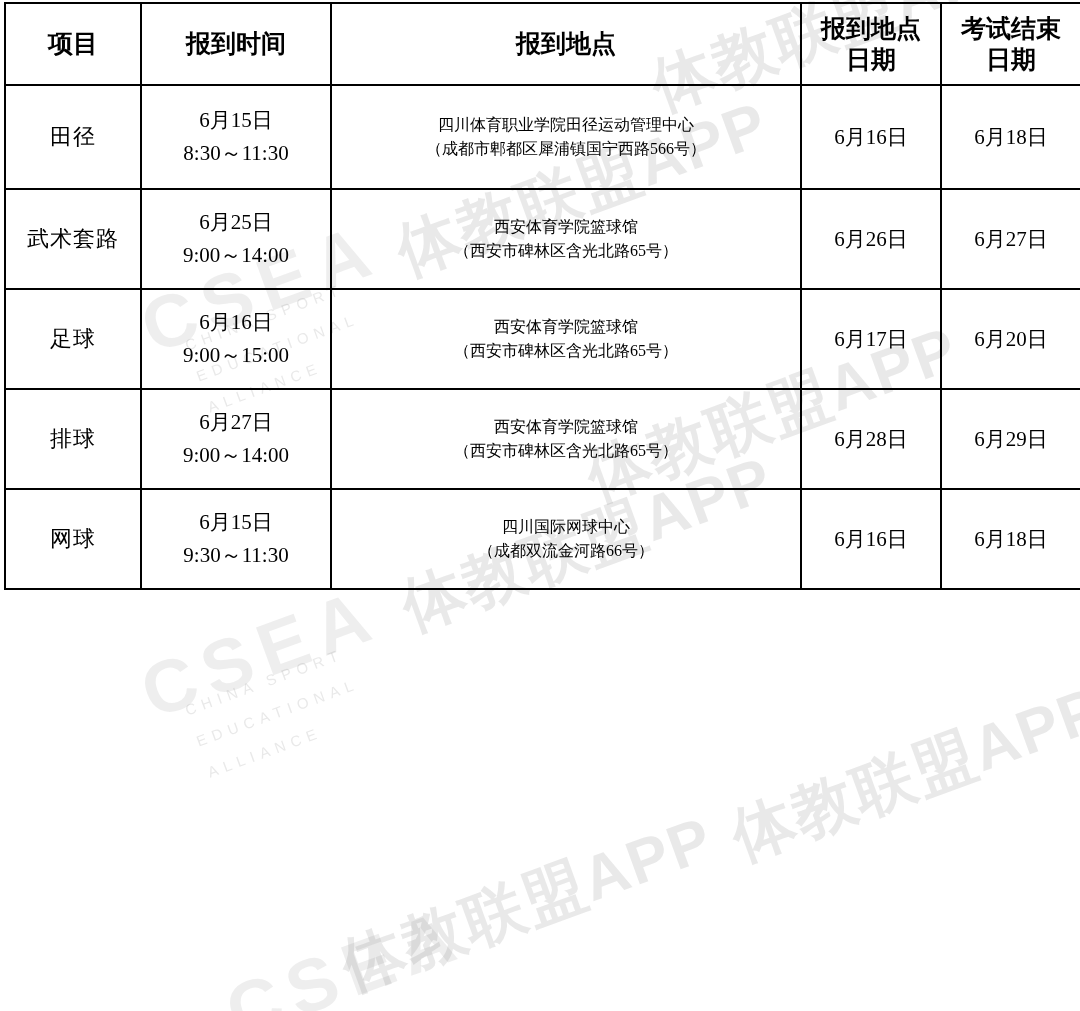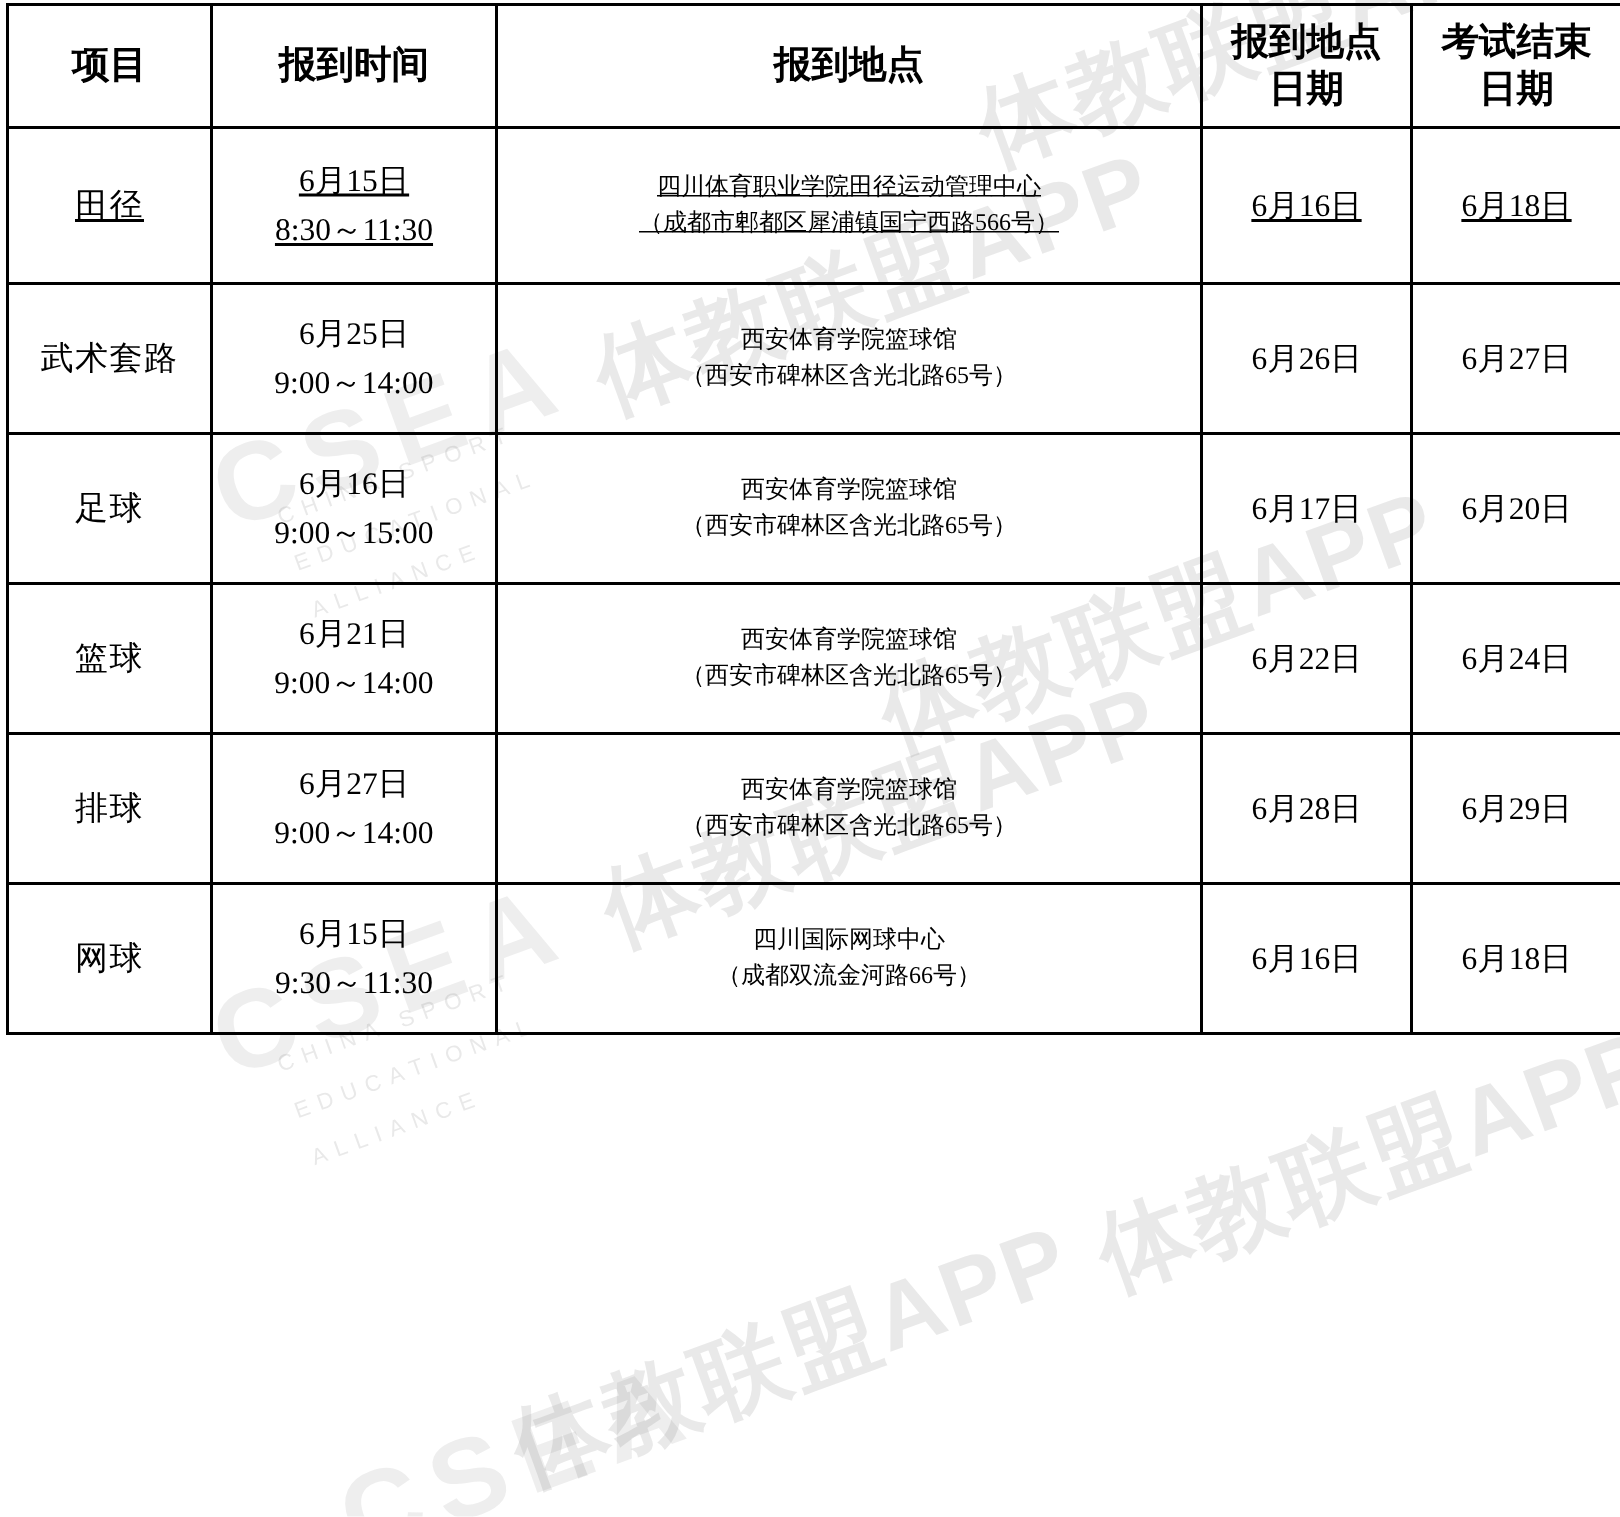--- a/index.html
+++ b/index.html
@@ -85,21 +85,21 @@
   }
   td.cell-time, td.cell-start, td.cell-end {
     font-size: 21px;
     line-height: 1.55;
   }
   td.cell-place {
     font-size: 16px;
     line-height: 1.5;
   }
   tbody tr { height: 100px; }
-  tbody tr:first-child { height: 104px; text-decoration: underline; }
+  tbody tr:first-child { height: 104px; }
 
   .line { display: block; }
 </style>
 </head>
 <body>
 
 <div class="watermark-layer">
   <div class="wm wm-big" style="left:640px; top:50px; transform: rotate(-20deg);">体教联盟APP</div>
   <div class="wm wm-big" style="left:385px; top:215px; transform: rotate(-20deg);">体教联盟APP</div>
   <div class="wm wm-big" style="left:575px; top:440px; transform: rotate(-20deg);">体教联盟APP</div>
@@ -180,33 +180,20 @@
           <span class="line">9:00～15:00</span>
         </td>
         <td class="cell-place">
           <span class="line">西安体育学院篮球馆</span>
           <span class="line">（西安市碑林区含光北路65号）</span>
         </td>
         <td class="cell-start">6月17日</td>
         <td class="cell-end">6月20日</td>
       </tr>
       <tr>
-        <td class="cell-item">篮球</td>
-        <td class="cell-time">
-          <span class="line">6月21日</span>
-          <span class="line">9:00～14:00</span>
-        </td>
-        <td class="cell-place">
-          <span class="line">西安体育学院篮球馆</span>
-          <span class="line">（西安市碑林区含光北路65号）</span>
-        </td>
-        <td class="cell-start">6月22日</td>
-        <td class="cell-end">6月24日</td>
-      </tr>
-      <tr>
         <td class="cell-item">排球</td>
         <td class="cell-time">
           <span class="line">6月27日</span>
           <span class="line">9:00～14:00</span>
         </td>
         <td class="cell-place">
           <span class="line">西安体育学院篮球馆</span>
           <span class="line">（西安市碑林区含光北路65号）</span>
         </td>
         <td class="cell-start">6月28日</td>

